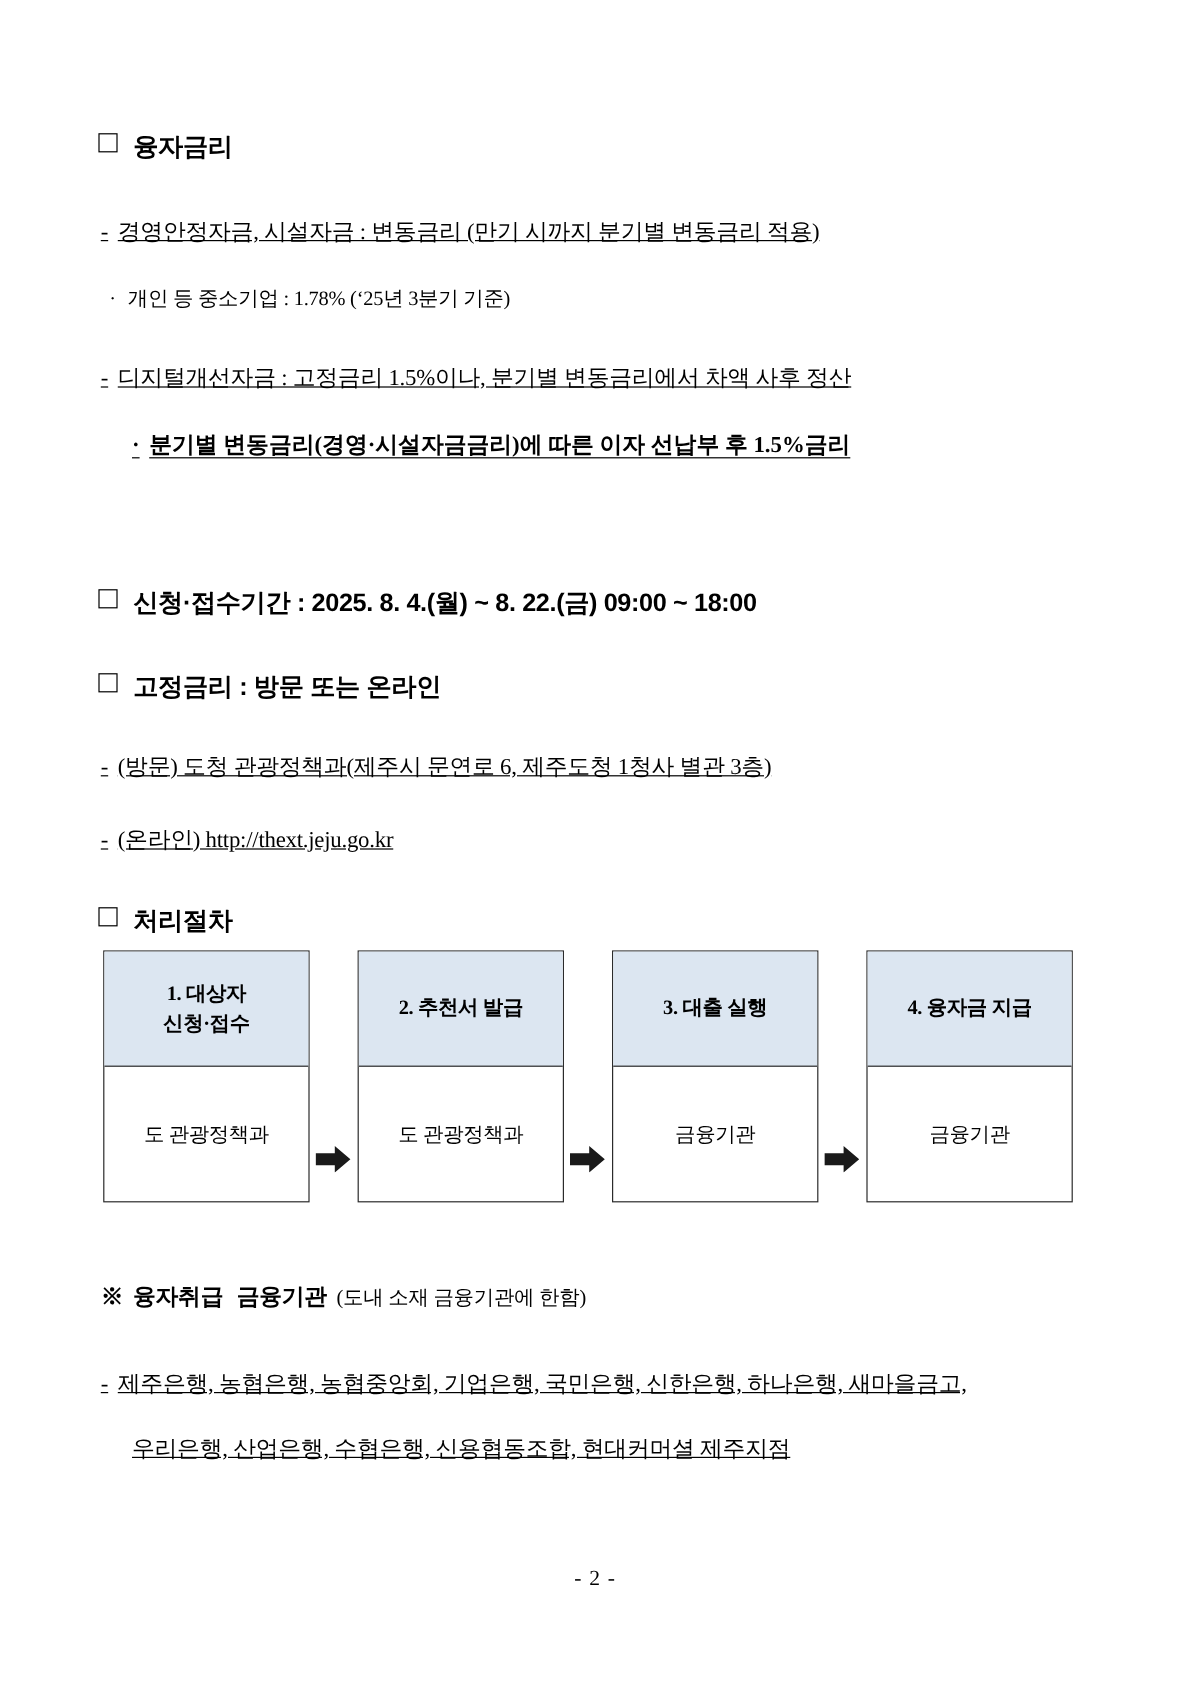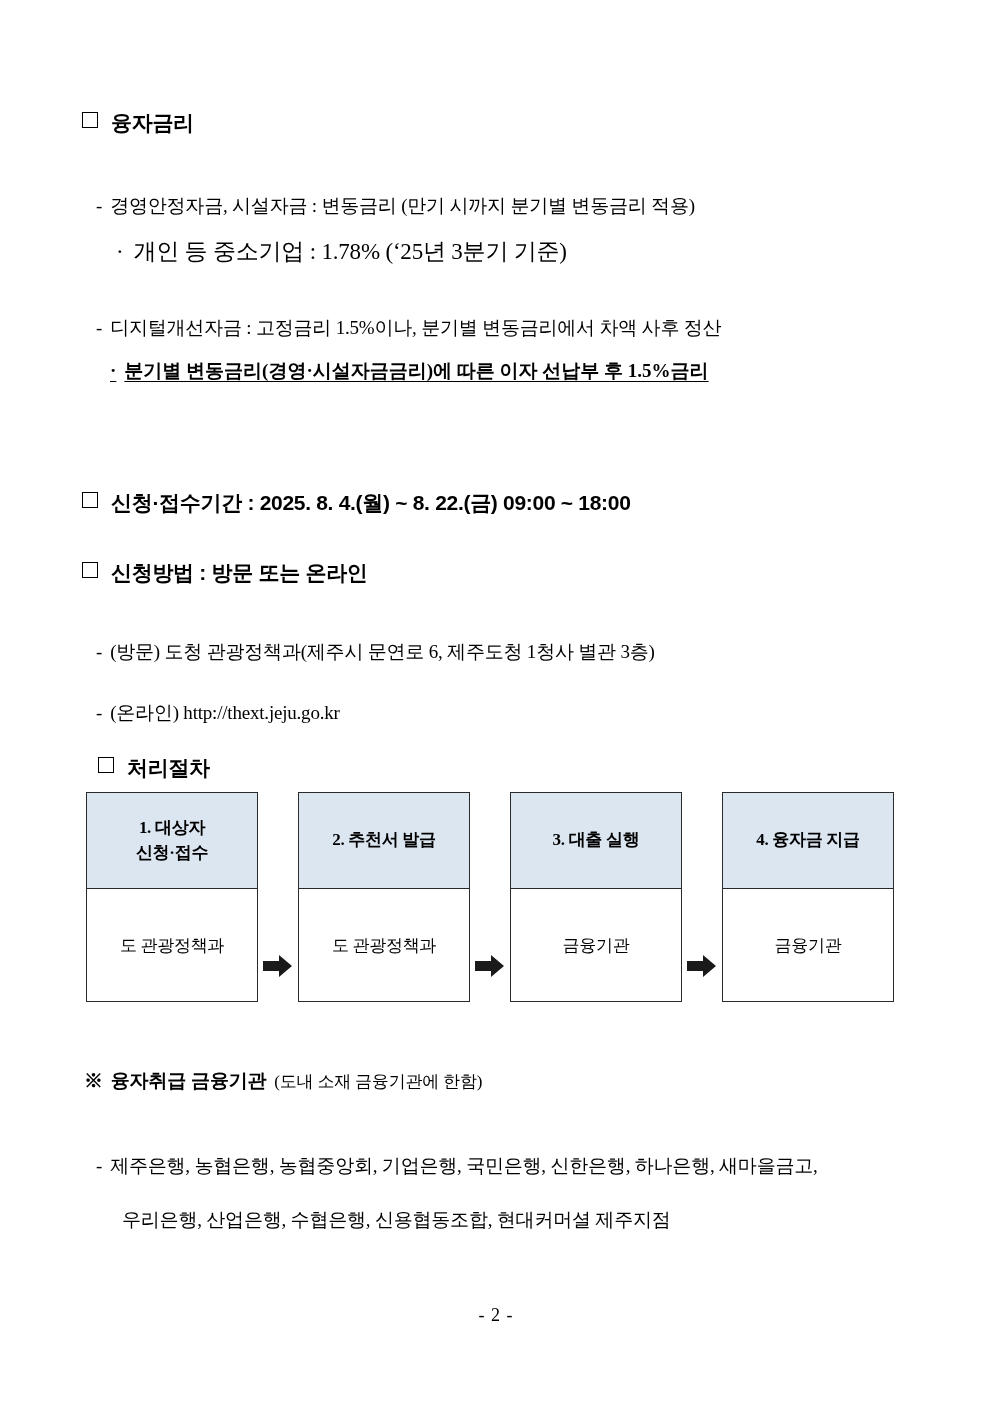--- a/index.html
+++ b/index.html
@@ -38,27 +38,28 @@
     width: 14px;
     height: 14px;
     border: 1.6px solid #000;
     margin-right: 13px;
     vertical-align: 2px;
   }
   .dash {
     font-size: 19px;
     padding-left: 80px;
     line-height: 1.25;
-    margin: 16px;
+    margin: 4px;
     letter-spacing: -0.2px;
+    text-decoration: underline;
   }
   .dash .mk { margin-right: 8px; }
   .dot {
-    font-size: 23px;
-    padding-left: 116px;
+    font-size: 17px;
+    padding-left: 91px;
     line-height: 1.25;
     margin: 0;
     letter-spacing: -0.2px;
   }
   .dot .mk { margin-right: 10px; }
   .ul-line {
     text-decoration: underline;
     text-underline-offset: 4px;
   }
   .bold-line {
@@ -127,21 +128,21 @@
 
   
   .note {
     position: absolute;
     left: 84px;
     font-size: 19px;
     letter-spacing: -0.2px;
   }
   .note .sym { font-weight: bold; margin-right: 8px; }
   .note b {
-    font-family: Liberation Sans, sans-serif;
+    font-family: Liberation Mono, monospace;
     font-weight: bold;
   }
   .note .small { font-size: 17px; }
 
   .pagenum {
     position: absolute;
     left: 0;
     right: 0;
     top: 1305px;
     text-align: center;
@@ -173,32 +174,32 @@
   <div class="r" style="left:110px; top:358px;">
     <span class="bold-line ul-line">·</span><span class="bold-line ul-line" style="margin-left:8px;">분기별 변동금리(경영·시설자금금리)에 따른 이자 선납부 후 1.5%금리</span>
   </div>
 
 
   <div class="r sec-head" style="left:0; top:490px;">
     <span class="box"></span><span>신청·접수기간 : 2025. 8. 4.(월) ~ 8. 22.(금) 09:00 ~ 18:00</span>
   </div>
 
   <div class="r sec-head" style="left:0; top:560px;">
-    <span class="box"></span><span>신청방법 : 방문 또는 온라인</span>
+    <span class="box"></span><span>고정금리 : 방문 또는 온라인</span>
   </div>
 
   <div class="r dash" style="left:0; top:624px;">
     <span class="mk">-</span><span>(방문) 도청 관광정책과(제주시 문연로 6, 제주도청 1청사 별관 3층)</span>
   </div>
 
   <div class="r dash" style="left:0; top:685px;">
     <span class="mk">-</span><span>(온라인) http://thext.jeju.go.kr</span>
   </div>
 
-  <div class="r sec-head" style="left:16px; top:755px;">
+  <div class="r sec-head" style="left:0; top:755px;">
     <span class="box"></span><span>처리절차</span>
   </div>
 
   <div class="flow">
 
     <div class="flow-box">
       <div class="flow-top">
         <span>
           <span>1. 대상자</span><br>
           <span>신청·접수</span>

